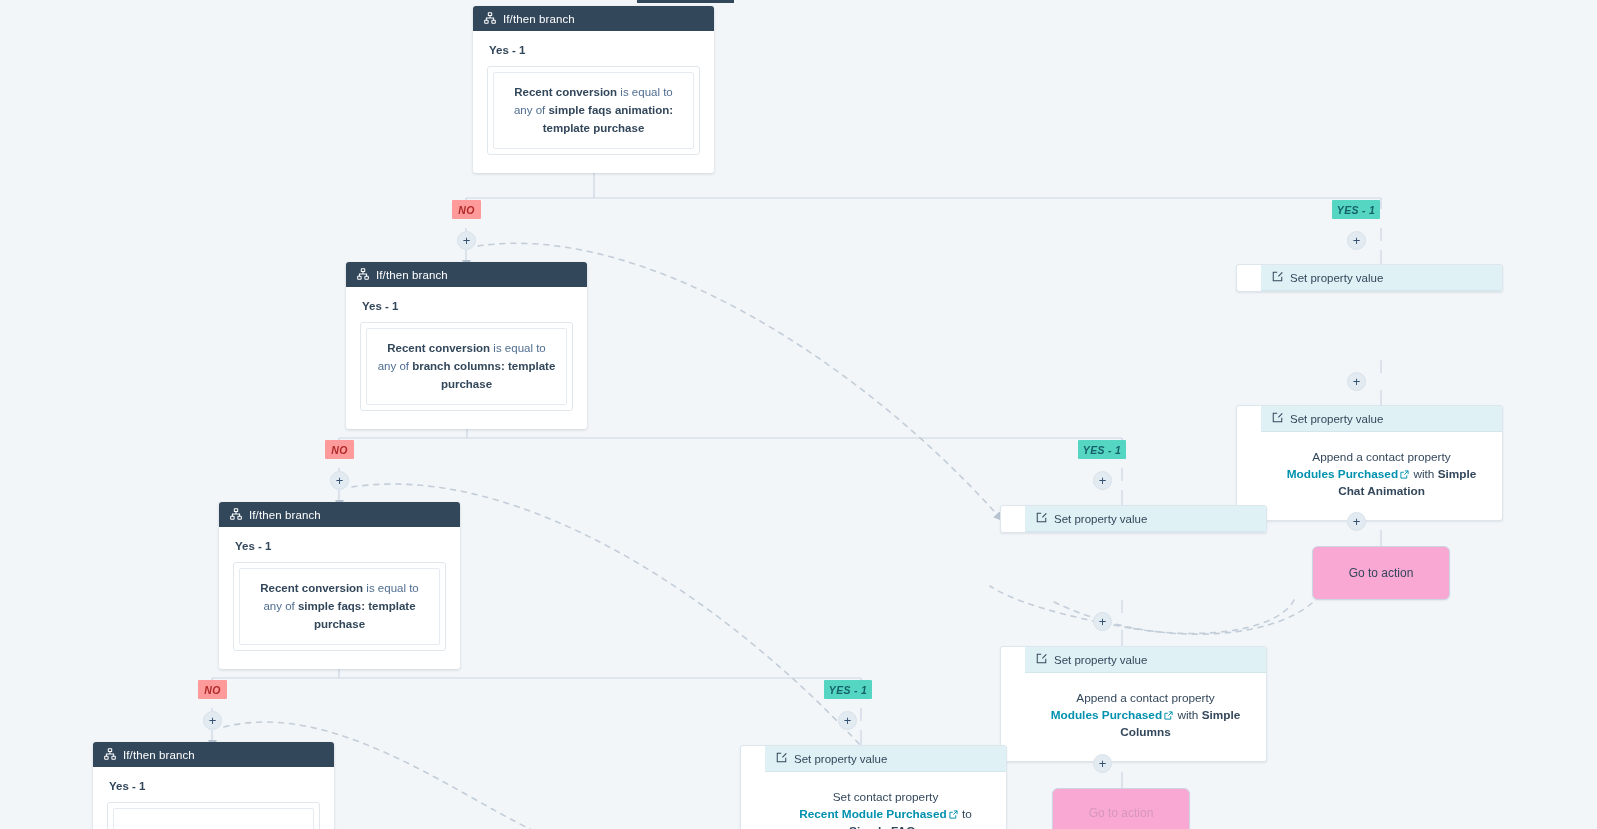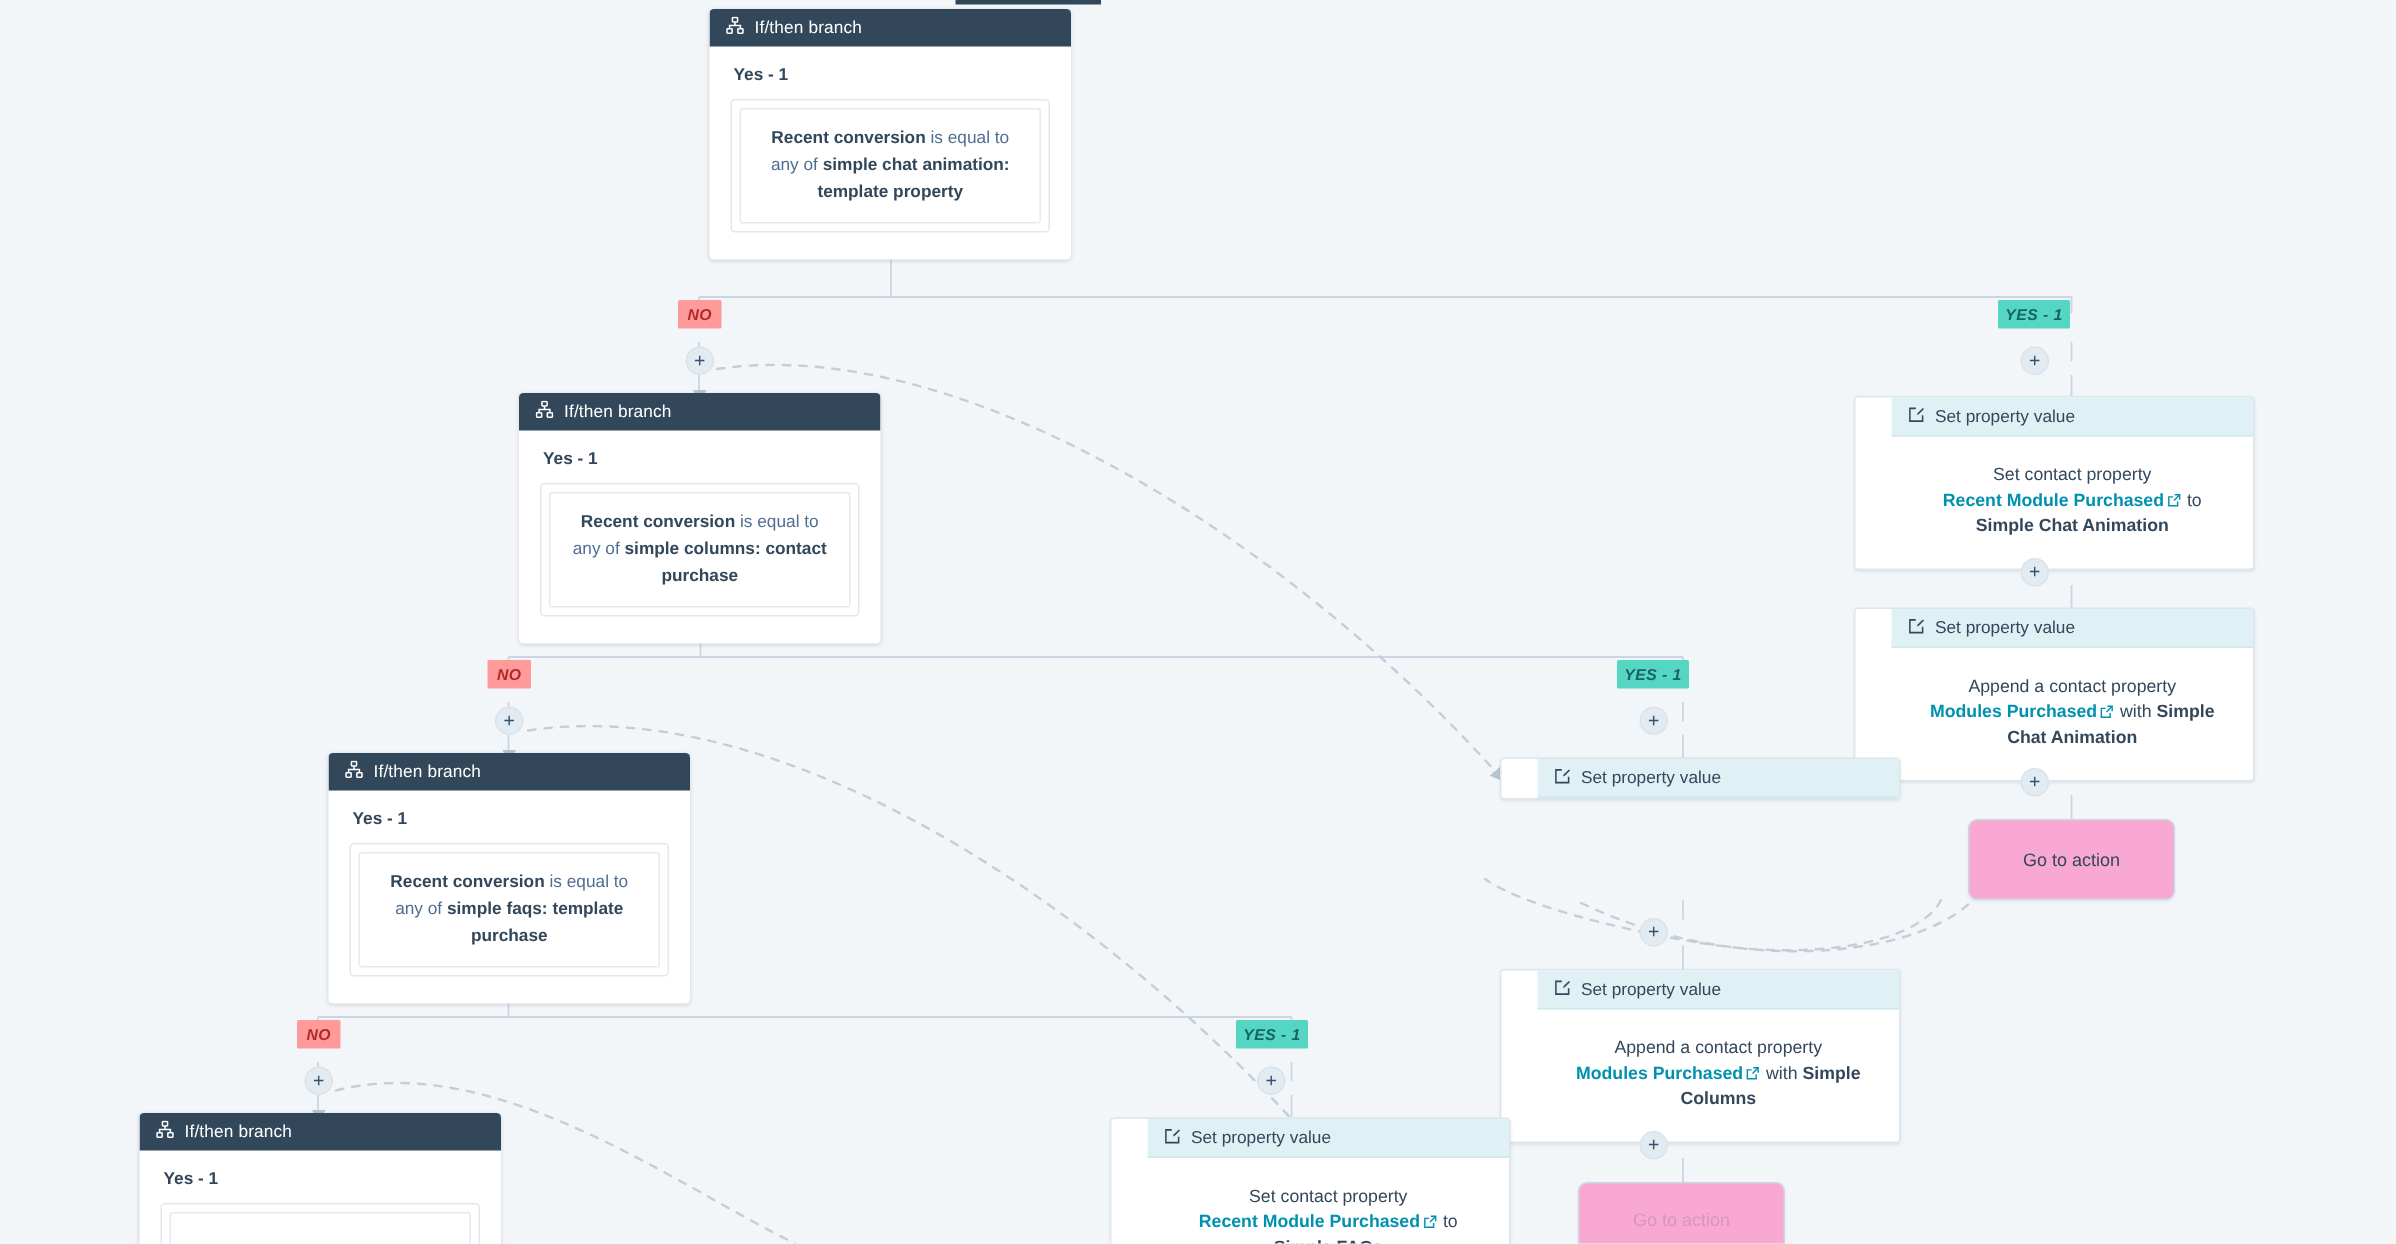--- a/index.html
+++ b/index.html
@@ -263,41 +263,41 @@
           <rect x="0.8" y="9.6" width="4" height="3.4" rx="0.5"></rect>
           <rect x="9.2" y="9.6" width="4" height="3.4" rx="0.5"></rect>
           <path d="M7 4.2 L7 7 M2.8 9.6 L2.8 7 L11.2 7 L11.2 9.6"></path>
         </svg>
       </span>
       <span>If/then branch</span>
     </div>
     <div class="card-body">
       <div class="branch-label">Yes - 1</div>
       <div class="cond-outer">
-        <div class="cond-inner"><b>Recent conversion</b><span> is equal to any of </span><b>simple chat animation: template property</b></div>
+        <div class="cond-inner"><b>Recent conversion</b><span> is equal to any of </span><b>simple faqs animation: template purchase</b></div>
       </div>
     </div>
   </div>
 
   <div class="branch-card" style="left:346px; top:262px;">
     <div class="card-header">
       <span class="ico">
         <svg width="12" height="12" viewBox="0 0 14 14" fill="none" stroke="#ffffff" stroke-width="1.2">
           <rect x="5" y="0.8" width="4" height="3.4" rx="0.5"></rect>
           <rect x="0.8" y="9.6" width="4" height="3.4" rx="0.5"></rect>
           <rect x="9.2" y="9.6" width="4" height="3.4" rx="0.5"></rect>
           <path d="M7 4.2 L7 7 M2.8 9.6 L2.8 7 L11.2 7 L11.2 9.6"></path>
         </svg>
       </span>
       <span>If/then branch</span>
     </div>
     <div class="card-body">
       <div class="branch-label">Yes - 1</div>
       <div class="cond-outer">
-        <div class="cond-inner"><b>Recent conversion</b><span> is equal to any of </span><b>simple columns: contact purchase</b></div>
+        <div class="cond-inner"><b>Recent conversion</b><span> is equal to any of </span><b>branch columns: template purchase</b></div>
       </div>
     </div>
   </div>
 
   <div class="branch-card" style="left:219px; top:502px;">
     <div class="card-header">
       <span class="ico">
         <svg width="12" height="12" viewBox="0 0 14 14" fill="none" stroke="#ffffff" stroke-width="1.2">
           <rect x="5" y="0.8" width="4" height="3.4" rx="0.5"></rect>
           <rect x="0.8" y="9.6" width="4" height="3.4" rx="0.5"></rect>
@@ -338,25 +338,20 @@
   <div class="action-card" style="left:1236px; top:264px;">
     <div class="card-header">
       <span class="ico">
         <svg width="11" height="11" viewBox="0 0 14 14" fill="none" stroke="#33475b" stroke-width="1.3">
           <path d="M6.6 1.6 H1.6 V12.4 H12.4 V7.4"></path>
           <path d="M12.6 1.2 L8.2 5.6 L7.6 7.2 L9.2 6.6 L13.6 2.2 z" fill="#33475b" stroke="none"></path>
         </svg>
       </span>
       <span>Set property value</span>
     </div>
-    <div class="card-body"><span>Set contact property </span><span class="prop-link"><span>Recent Module Purchased</span><span class="ext-ico"><svg width="9" height="9" viewBox="0 0 12 12" fill="none" stroke="#0091ae" stroke-width="1.3">
-              <path d="M6.5 1.2 H10.8 V5.5"></path>
-              <path d="M10.8 1.2 L5.8 6.2"></path>
-              <path d="M9 7 V10.8 H1.2 V3 H5"></path>
-            </svg></span></span><span> to </span><span class="val-strong">Simple Chat Animation</span></div>
   </div>
 
   <div class="action-card" style="left:1236px; top:405px;">
     <div class="card-header">
       <span class="ico">
         <svg width="11" height="11" viewBox="0 0 14 14" fill="none" stroke="#33475b" stroke-width="1.3">
           <path d="M6.6 1.6 H1.6 V12.4 H12.4 V7.4"></path>
           <path d="M12.6 1.2 L8.2 5.6 L7.6 7.2 L9.2 6.6 L13.6 2.2 z" fill="#33475b" stroke="none"></path>
         </svg>
       </span>

